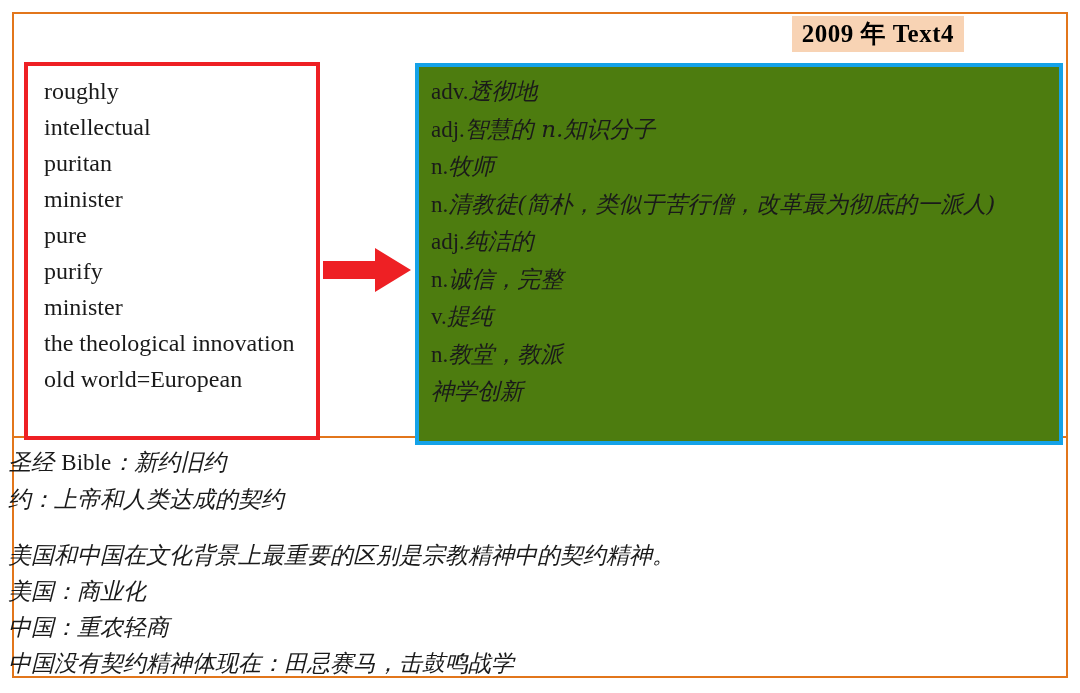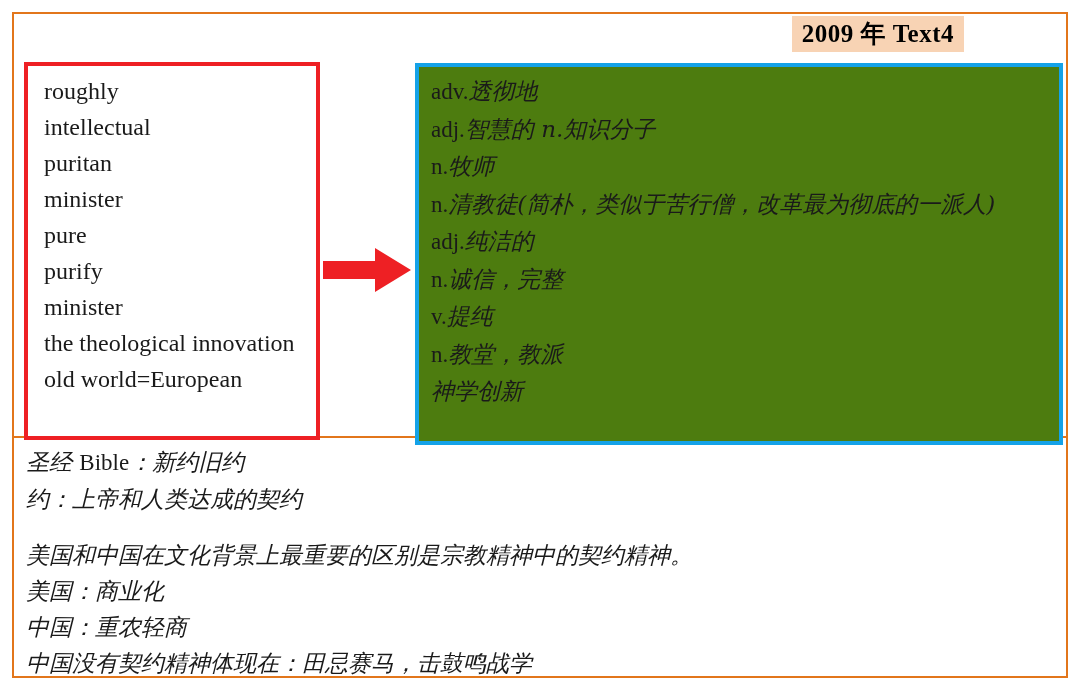--- a/index.html
+++ b/index.html
@@ -123,21 +123,21 @@
     left: 323px;
     top: 248px;
     width: 88px;
     height: 44px;
     z-index: 4;
   }
 
   
   #notes {
     position: absolute;
-    left: 26px;
+    left: 8px;
     top: 444px;
     width: 1020px;
   }
   .note-line {
     font-size: 23px;
     line-height: 36px;
     color: #1a1a1a;
     white-space: nowrap;
     font-family: "DejaVu Serif", "Liberation Serif", serif;
     font-style: italic;

